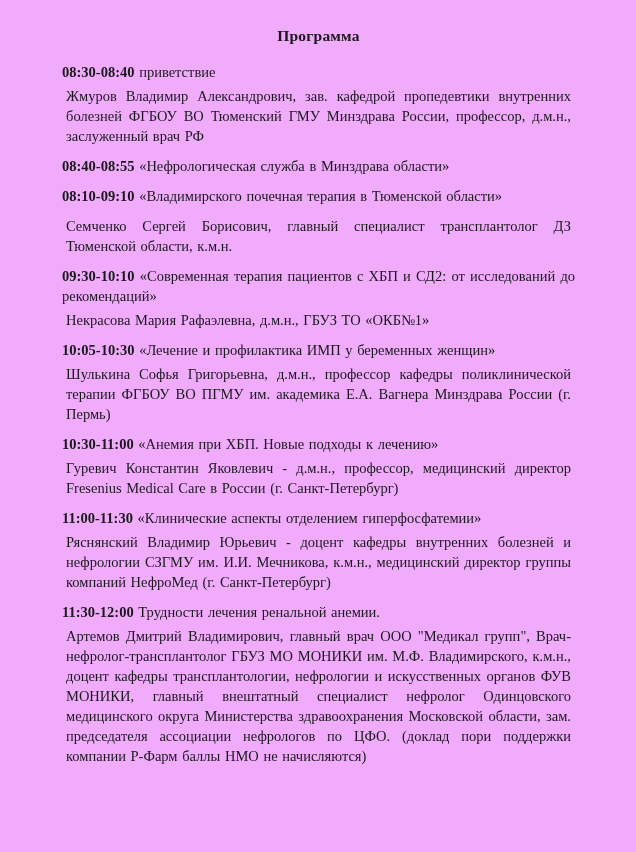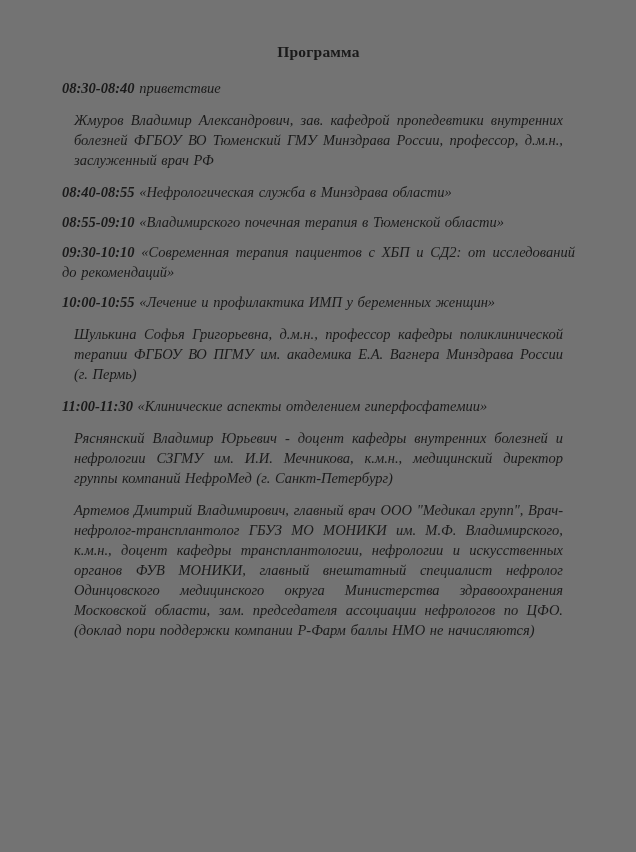--- a/index.html
+++ b/index.html
@@ -11,22 +11,22 @@
     width: 636px;
     height: 852px;
     overflow: hidden;
     font-family: "Liberation Serif", "DejaVu Serif", serif;
     color: #1a1a1a;
   }
   .page {
     box-sizing: border-box;
     width: 636px;
     height: 852px;
-    padding: 42px 61px 20px 62px;
-    background: #737373;
+    padding: 26px 61px 20px 62px;
+    background: #f0abfc;
   }
   .doc-title {
     margin: 0 0 17px 0;
     font-size: 15.5px;
     line-height: 19px;
     font-weight: bold;
     text-align: center;
     letter-spacing: 0.2px;
   }
   .entries {
@@ -38,69 +38,76 @@
   }
   .entry-heading {
     text-align: justify;
   }
   .entry-time {
     font-weight: bold;
     white-space: nowrap;
   }
   .entry-subtitle,
   .entry-speaker {
-    margin: 12px;
+    margin: 4px;
     text-align: justify;
   }
   .entry-heading, .entry-subtitle, .entry-speaker {
     word-spacing: 1px;
-    font-style: italic;
   }
 </style>
 </head>
 <body>
 
 <div class="page">
   <h1 class="doc-title">Программа</h1>
   <div class="entries" id="entries">
   <section class="entry">
     <div class="entry-heading"><strong class="entry-time">08:30-08:40</strong> <span class="entry-title">приветствие</span></div>
 
     <p class="entry-speaker">Жмуров Владимир Александрович, зав. кафедрой пропедевтики внутренних болезней ФГБОУ ВО Тюменский ГМУ Минздрава России, профессор, д.м.н., заслуженный врач РФ</p>
   </section>
 
   <section class="entry">
     <div class="entry-heading"><strong class="entry-time">08:40-08:55</strong> <span class="entry-title">«Нефрологическая служба в Минздрава области»</span></div>
 
   </section>
 
   <section class="entry">
-    <div class="entry-heading"><strong class="entry-time">08:55-09:10</strong> <span class="entry-title">«Владимирского почечная терапия в Тюменской области»</span></div>
+    <div class="entry-heading"><strong class="entry-time">08:10-09:10</strong> <span class="entry-title">«Владимирского почечная терапия в Тюменской области»</span></div>
 
   </section>
 
   <section class="entry">
 
+    <p class="entry-speaker">Семченко Сергей Борисович, главный специалист трансплантолог ДЗ Тюменской области, к.м.н.</p>
   </section>
 
   <section class="entry">
     <div class="entry-heading"><strong class="entry-time">09:30-10:10</strong> <span class="entry-title">«Современная терапия пациентов с ХБП и СД2: от исследований до рекомендаций»</span></div>
 
+    <p class="entry-speaker">Некрасова Мария Рафаэлевна, д.м.н., ГБУЗ ТО «ОКБ№1»</p>
   </section>
 
   <section class="entry">
-    <div class="entry-heading"><strong class="entry-time">10:00-10:55</strong> <span class="entry-title">«Лечение и профилактика ИМП у беременных женщин»</span></div>
+    <div class="entry-heading"><strong class="entry-time">10:05-10:30</strong> <span class="entry-title">«Лечение и профилактика ИМП у беременных женщин»</span></div>
 
     <p class="entry-speaker">Шулькина Софья Григорьевна, д.м.н., профессор кафедры поликлинической терапии ФГБОУ ВО ПГМУ им. академика Е.А. Вагнера Минздрава России (г. Пермь)</p>
   </section>
 
+  <section class="entry">
+    <div class="entry-heading"><strong class="entry-time">10:30-11:00</strong> <span class="entry-title">«Анемия при ХБП. Новые подходы к лечению»</span></div>
+
+    <p class="entry-speaker">Гуревич Константин Яковлевич - д.м.н., профессор, медицинский директор Fresenius Medical Care в России (г. Санкт-Петербург)</p>
+  </section>
 
   <section class="entry">
     <div class="entry-heading"><strong class="entry-time">11:00-11:30</strong> <span class="entry-title">«Клинические аспекты отделением гиперфосфатемии»</span></div>
 
     <p class="entry-speaker">Ряснянский Владимир Юрьевич - доцент кафедры внутренних болезней и нефрологии СЗГМУ им. И.И. Мечникова, к.м.н., медицинский директор группы компаний НефроМед (г. Санкт-Петербург)</p>
   </section>
 
   <section class="entry">
+    <div class="entry-heading"><strong class="entry-time">11:30-12:00</strong> <span class="entry-title">Трудности лечения ренальной анемии.</span></div>
     <p class="entry-speaker">Артемов Дмитрий Владимирович, главный врач ООО "Медикал групп", Врач-нефролог-трансплантолог ГБУЗ МО МОНИКИ им. М.Ф. Владимирского, к.м.н., доцент кафедры трансплантологии, нефрологии и искусственных органов ФУВ МОНИКИ, главный внештатный специалист нефролог Одинцовского медицинского округа Министерства здравоохранения Московской области, зам. председателя ассоциации нефрологов по ЦФО. (доклад пори поддержки компании Р-Фарм баллы НМО не начисляются)</p>
   </section>
 </div>
 </div>
 
 </body></html>

